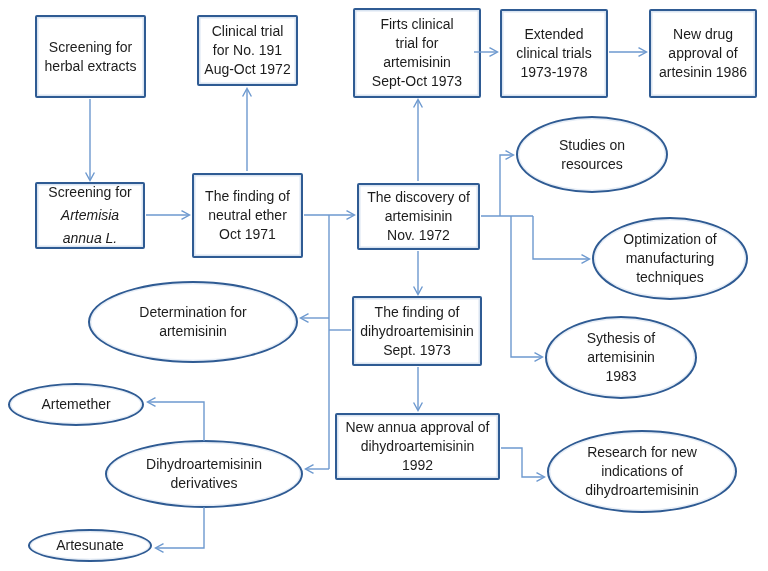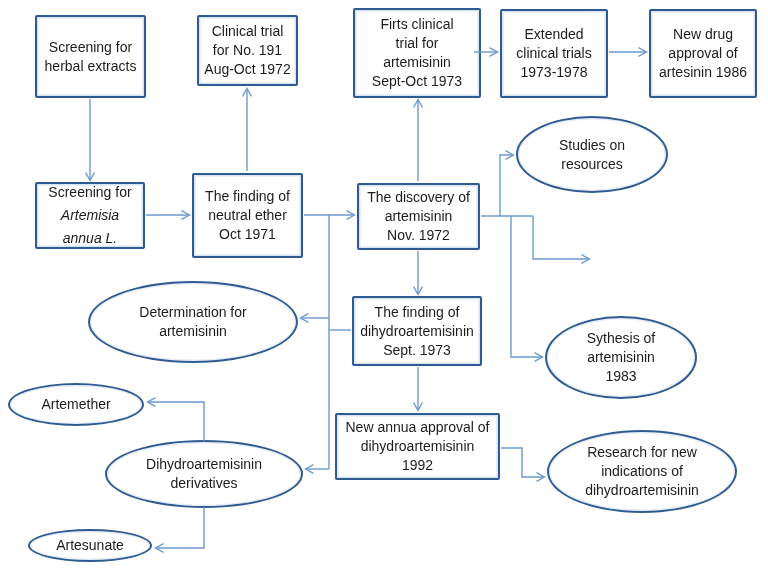--- a/index.html
+++ b/index.html
@@ -87,20 +87,25 @@
     <span>New annua approval of</span>
     <span>dihydroartemisinin</span>
     <span>1992</span>
   </div>
 
   <div class="node ellipse" style="left:516px;top:116px;width:152px;height:77px;">
     <span>Studies on</span>
     <span>resources</span>
   </div>
 
+  <div class="node ellipse" style="left:592px;top:217px;width:156px;height:83px;">
+    <span>Optimization of</span>
+    <span>manufacturing</span>
+    <span>techniques</span>
+  </div>
 
   <div class="node ellipse" style="left:545px;top:316px;width:152px;height:83px;">
     <span>Sythesis of</span>
     <span>artemisinin</span>
     <span>1983</span>
   </div>
 
   <div class="node ellipse" style="left:88px;top:281px;width:210px;height:82px;">
     <span>Determination for</span>
     <span>artemisinin</span>

